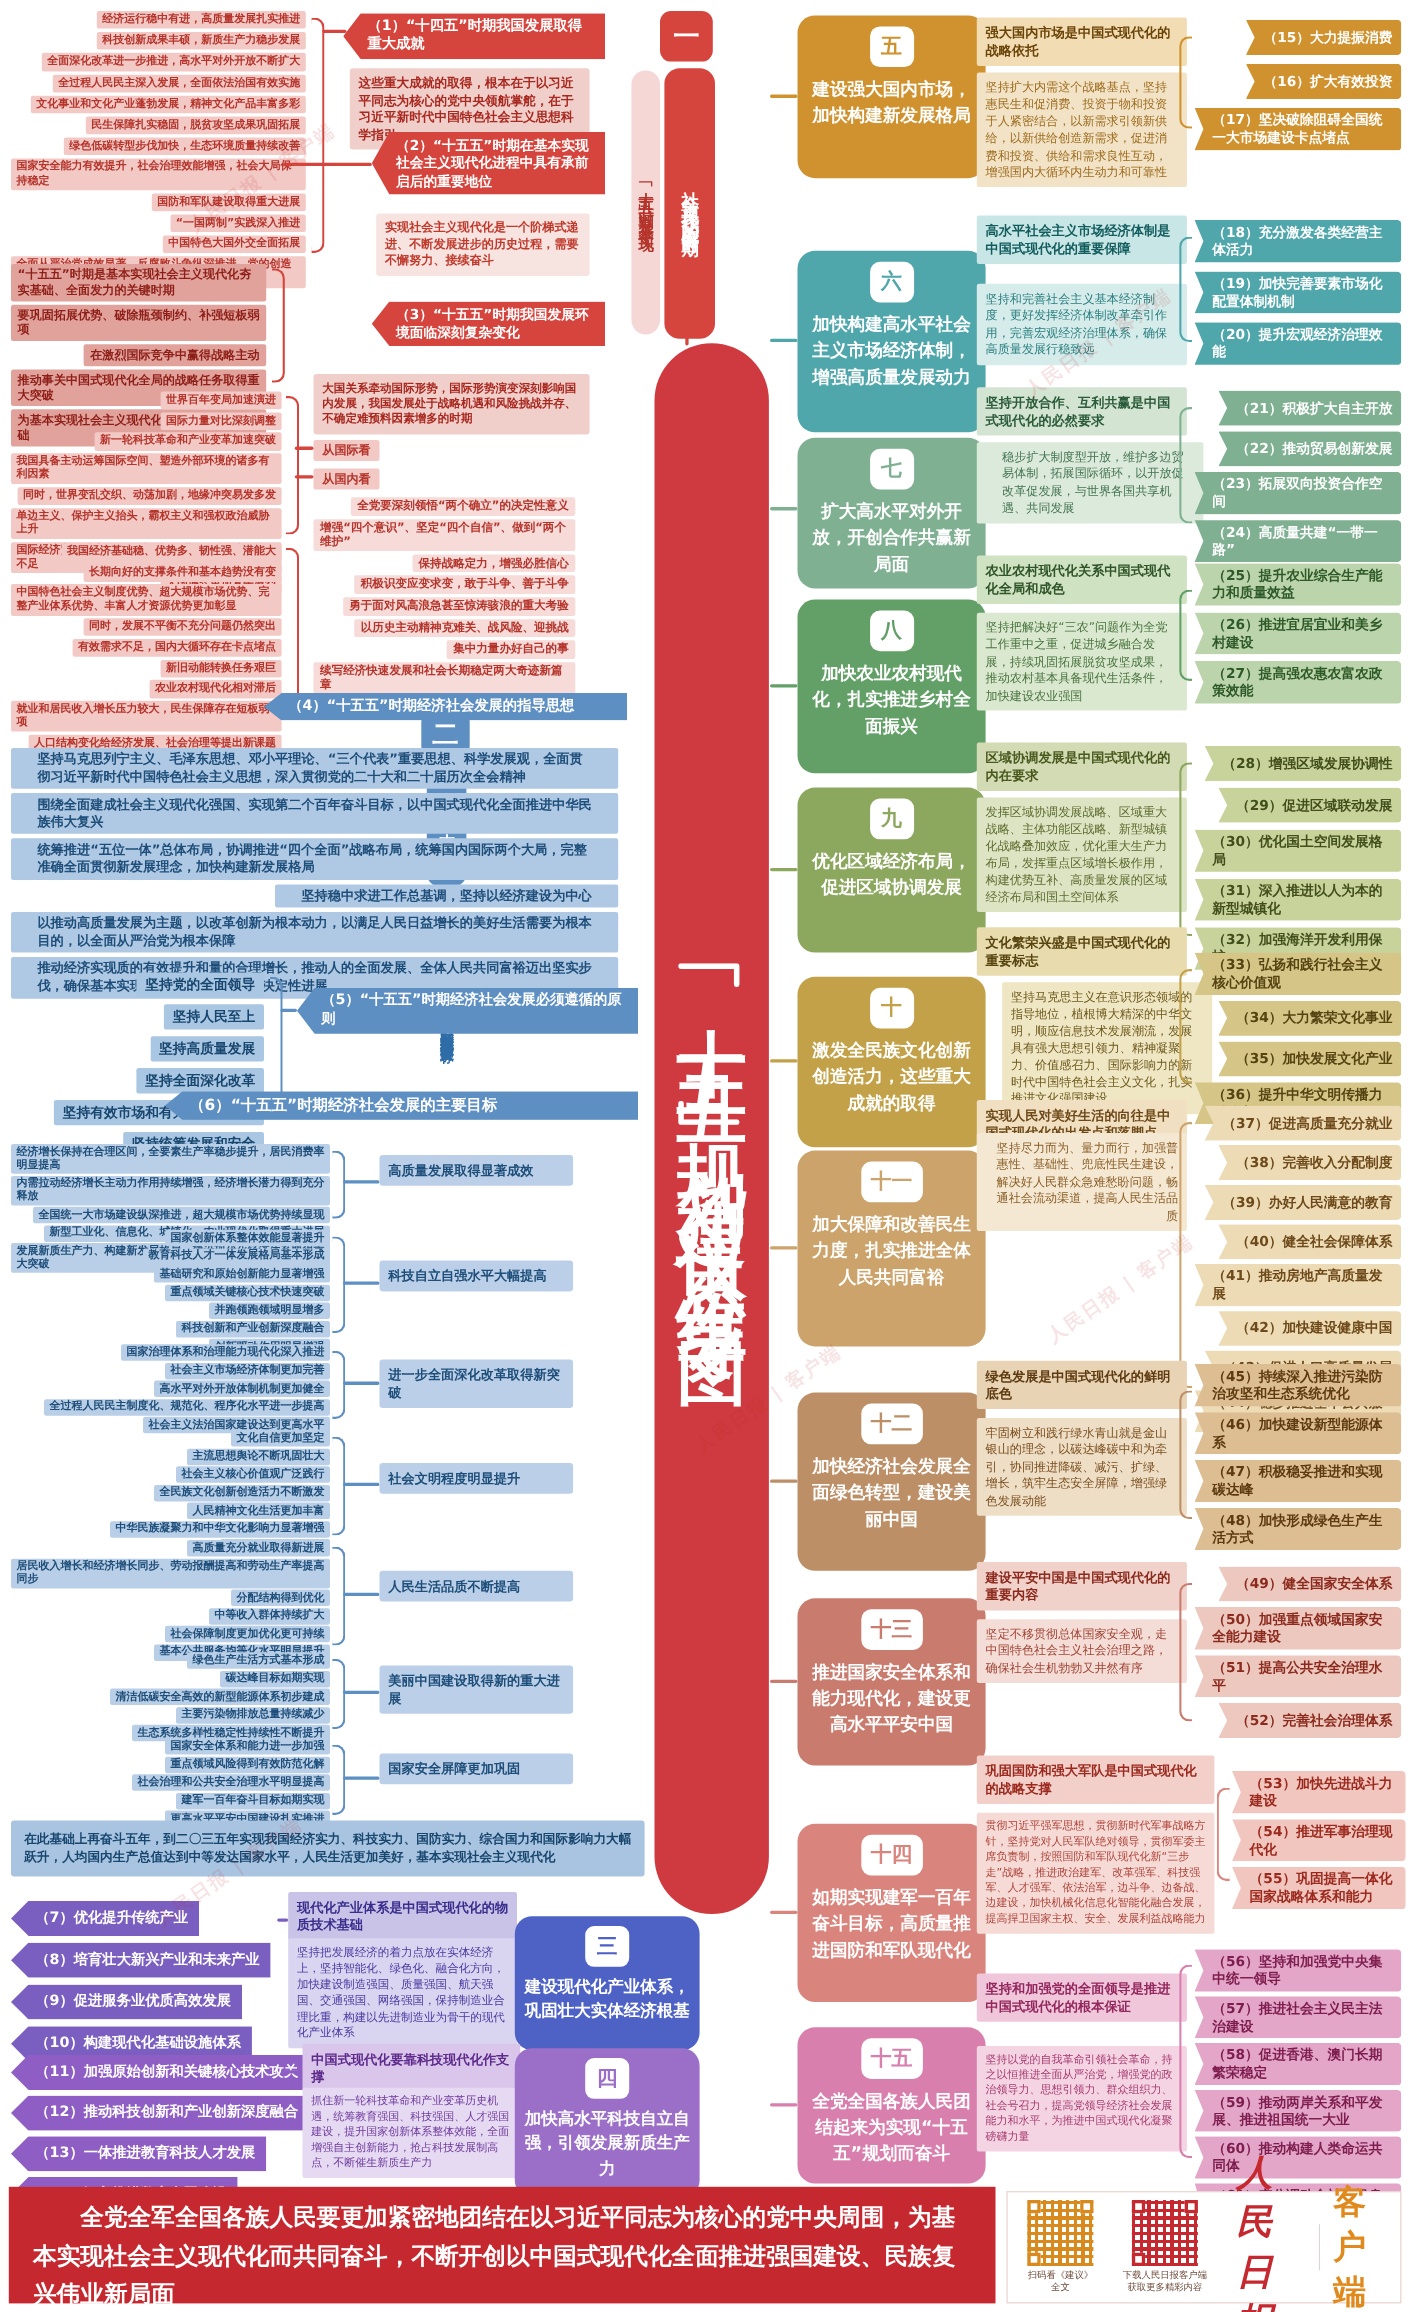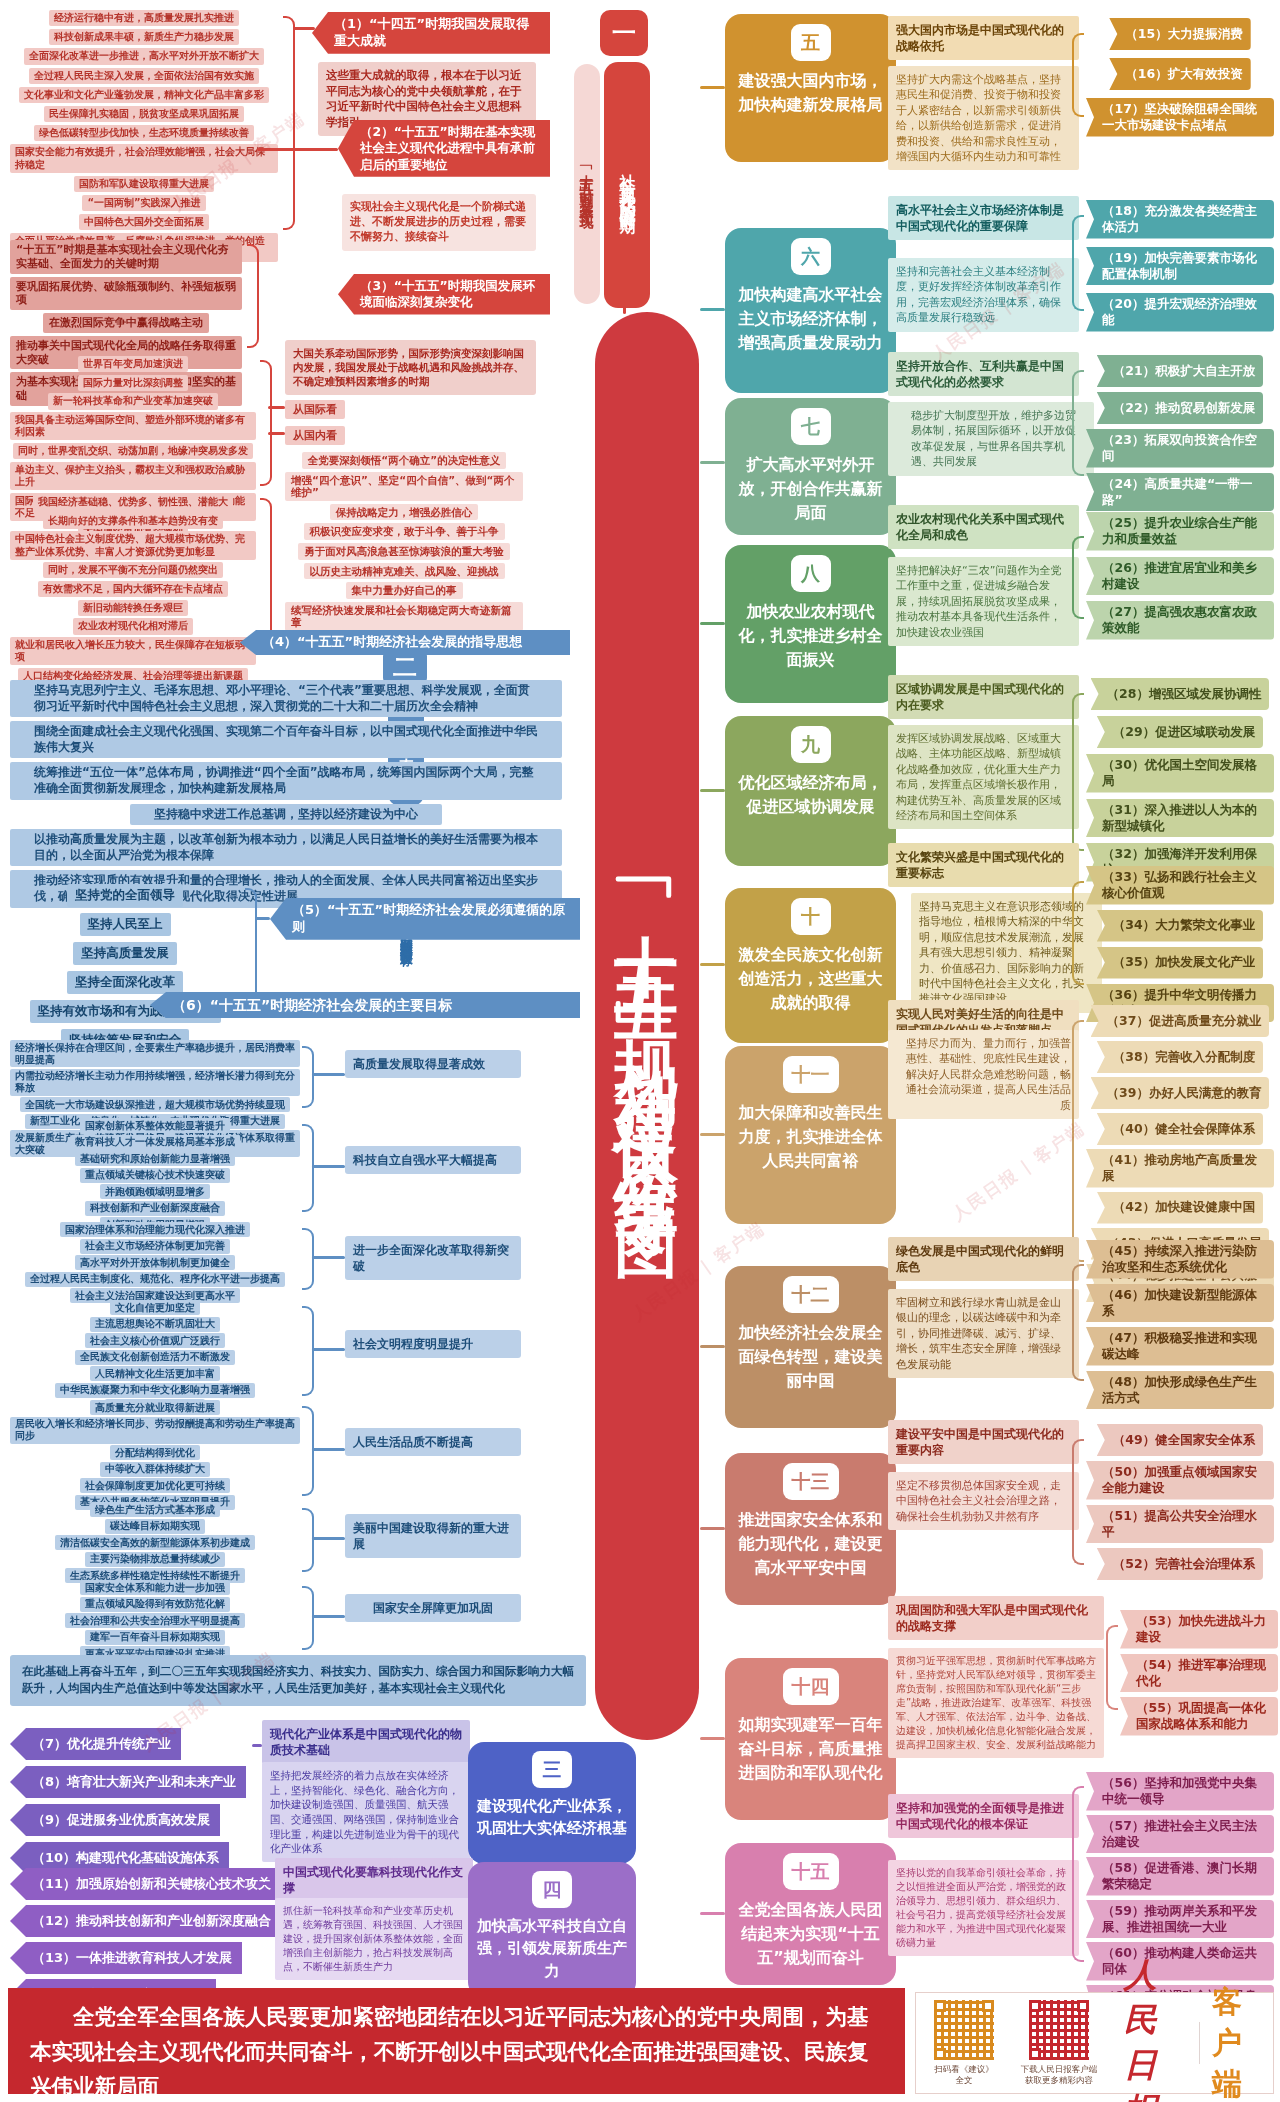--- a/index.html
+++ b/index.html
@@ -1,19 +1,19 @@
 <!DOCTYPE html>
 <html><head>
 <meta charset="utf-8">
 <style>
   html,body{margin:0;padding:0;}
   body{width:1280px;height:2102px;position:relative;overflow:hidden;background:#fff;
        font-family:"DejaVu Sans","Liberation Sans",sans-serif;}
   .abs{position:absolute;}
-  .col{position:absolute;display:flex;flex-direction:column;align-items:center;}
+  .col{position:absolute;display:flex;flex-direction:column;align-items:flex-end;}
   .colfit{align-items:flex-start;}
   
   .pi{background:#F2C9C5;color:#B5342B;font-size:10px;line-height:1.22;padding:2px 5px;font-weight:600;border-radius:2px;}
   .pi2{background:#E2A29C;color:#8E1F18;font-size:11px;line-height:1.25;padding:3px 6px;font-weight:700;border-radius:2px;}
   .pp{background:#F6DBD8;color:#B5342B;font-size:10.5px;line-height:1.2;padding:2px 6px;font-weight:600;border-radius:2px;}
   .lab{background:#F2C9C5;color:#B5342B;font-size:11px;font-weight:700;padding:2px 8px;border-radius:2px;}
   
   .note{background:#F0CFCB;color:#A9281F;font-weight:700;font-size:11.5px;line-height:1.35;padding:6px 8px;border-radius:3px;}
   .noteL{background:#F7E3E0;color:#C0392B;font-weight:600;font-size:11px;line-height:1.35;padding:6px 8px;border-radius:3px;}
   
@@ -259,21 +259,21 @@
 
 <div class="col" style="left:10px;top:1580px;width:290px;gap:1.5px;">
     <div class="gi">国家安全体系和能力进一步加强</div>
     <div class="gi">重点领域风险得到有效防范化解</div>
     <div class="gi">社会治理和公共安全治理水平明显提高</div>
     <div class="gi">建军一百年奋斗目标如期实现</div>
     <div class="gi">更高水平平安中国建设扎实推进</div>
   </div>
 <div class="brk brkB" style="left:302px;top:1586px;height:60px;"></div>
 <div class="hl" style="left:312px;top:1615px;width:33px;background:#5E8FC3;"></div>
-<div class="glabel" style="left:345px;top:1594px;width:160px;text-align:center;">国家安全屏障更加巩固</div>
+<div class="glabel" style="left:345px;top:1594px;width:160px;">国家安全屏障更加巩固</div>
 
 <div class="summary" style="left:10px;top:1655px;width:552px;">在此基础上再奋斗五年，到二〇三五年实现我国经济实力、科技实力、国防实力、综合国力和国际影响力大幅跃升，人均国内生产总值达到中等发达国家水平，人民生活更加美好，基本实现社会主义现代化</div>
 
 <div class="col colfit" style="left:10px;top:1728px;gap:6px;--ac:#7B5FC0;">
     <div class="pa">（7）优化提升传统产业</div>
     <div class="pa">（8）培育壮大新兴产业和未来产业</div>
     <div class="pa">（9）促进服务业优质高效发展</div>
     <div class="pa">（10）构建现代化基础设施体系</div>
   </div>
 <div class="hl" style="left:252px;top:1744px;width:10px;background:#7B5FC0;"></div>

